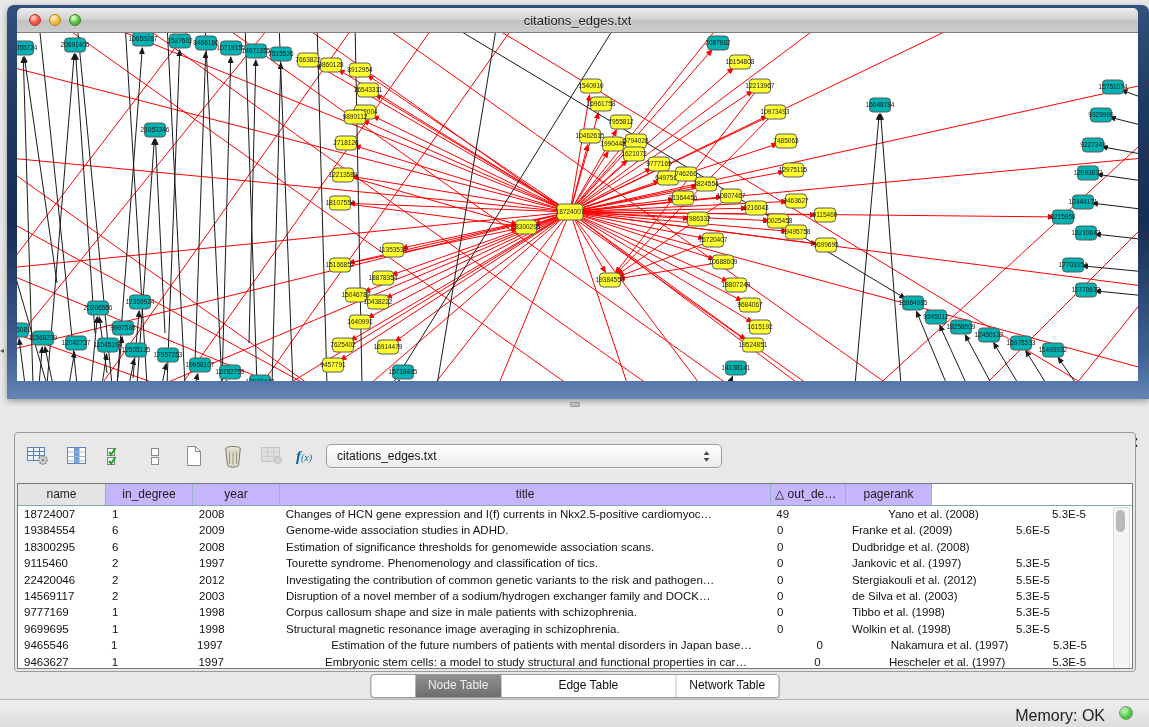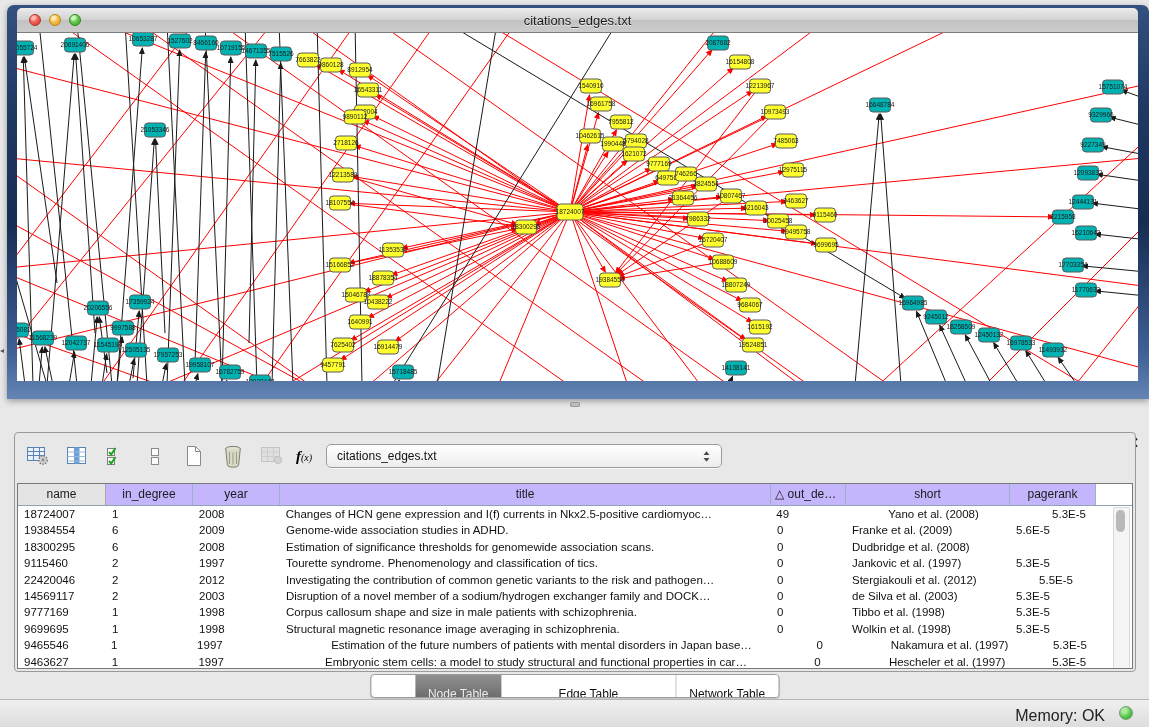--- a/index.html
+++ b/index.html
@@ -32,21 +32,21 @@
   .panel-btns{position:absolute;right:10px;top:4px;display:flex;align-items:center;gap:12px;}
   .float-ic{width:14px;height:14px;position:relative;}
   .float-ic .b1{position:absolute;left:0;top:0;width:8px;height:8px;border:1px solid #9a7d3c;}
   .float-ic .b2{position:absolute;right:0;bottom:0;width:8px;height:8px;border:1px solid #2c3e66;background:#f4f4f4;}
   .close-x{font-size:15px;font-weight:bold;color:#111;line-height:14px;}
   #panel-inset{position:absolute;left:14px;top:432px;width:1122px;height:240px;box-sizing:border-box;
       border:1px solid #9a9a9a;border-radius:4px;background:#e8e8e8;}
   
   .toolbar{position:absolute;left:8px;top:5px;height:36px;display:flex;align-items:center;}
   .tb-btn{width:30px;height:30px;display:flex;align-items:center;justify-content:center;margin-right:9px;}
-  .fx-btn{font-family:"Liberation Serif",serif;font-style:italic;color:#000000;font-size:15px;font-weight:bold;margin-right:14px;}
+  .fx-btn{font-family:"Liberation Serif",serif;font-style:italic;color:#0369a1;font-size:15px;font-weight:bold;margin-right:14px;}
   .fx-btn small{font-size:10px;font-weight:normal;}
   .combo{width:396px;height:24px;box-sizing:border-box;border:1px solid #9c9c9c;border-radius:5px;
       background:linear-gradient(180deg,#ffffff,#ececec);display:flex;align-items:center;
       padding:0 8px 0 10px;font-size:12px;color:#111;box-shadow:0 1px 0 rgba(255,255,255,.7);}
   .combo .lbl{flex:1;}
   
   .tbl{position:absolute;left:2px;top:50px;width:1116px;height:186px;box-sizing:border-box;
       background:#fff;border:1px solid #787878;overflow:hidden;}
   .thead{display:flex;height:21px;border-bottom:1px solid #8aa5b0;}
   .th{box-sizing:border-box;height:21px;line-height:20px;font-size:12px;color:#1c1c1c;text-align:center;
@@ -57,21 +57,21 @@
   .tr{display:flex;height:16.4px;}
   .td{box-sizing:border-box;padding-left:6px;font-size:11.5px;line-height:16.4px;color:#111;
       overflow:hidden;white-space:nowrap;}
   .vscroll{position:absolute;right:2px;top:23px;width:15px;height:160px;background:#f5f5f5;
       border:1px solid #d9d9d9;border-radius:2px;}
   .vthumb{position:absolute;left:2px;top:2px;width:9px;height:22px;border-radius:5px;background:#b9b9b9;}
   
   .tabs{position:absolute;left:50%;transform:translateX(-50%);top:674px;height:22px;display:flex;
       border:1px solid #9a9a9a;border-radius:4px;overflow:hidden;background:#fff;
       box-shadow:0 1px 1px rgba(0,0,0,.15);}
-  .tab{padding:9px 13px;line-height:21px;font-size:12px;color:#111;background:#fff;margin-left:44px;}
+  .tab{padding:0 13px;line-height:21px;font-size:12px;color:#111;background:#fff;margin-left:44px;}
   .tab.active{background:linear-gradient(180deg,#909090,#6e6e6e);color:#ececec;}
   .tab.divided{border-left:1px solid #c4c4c4;}
   
   #status-bar{position:absolute;left:0;bottom:0;width:1149px;height:27px;
       background:linear-gradient(180deg,#efefef,#dddddd);border-top:1px solid #b5b5b5;}
   #mem-label{position:absolute;right:44px;top:7px;font-size:16px;color:#222;}
   #mem-dot{position:absolute;right:16px;top:6px;width:14px;height:14px;border-radius:50%;
       background:radial-gradient(circle at 35% 30%,#a9eaa0 0 20%,#55c84b 55%,#2fa32a);border:1px solid #7d9a7d;box-sizing:border-box;}
 </style>
 </head>
@@ -519,21 +519,20 @@
     </div>
   </div>
 
   <div class="tbl">
     <div class="thead" id="thead">
         <div class="th gray" style="width: 88px;">name</div>
         <div class="th" style="width: 87px;">in_degree</div>
         <div class="th" style="width: 87px;">year</div>
         <div class="th" style="width: 491px;">title</div>
         <div class="th sorted" style="width: 75px;">△ out_de…</div>
-        <div class="th" style="width: 164px;">short</div>
         <div class="th" style="width: 86px;">pagerank</div>
       </div>
     <div class="tbody" id="tbody">
         <div class="tr">
           <div class="td" style="width: 88px;">18724007</div>
           <div class="td" style="width: 87px;">1</div>
           <div class="td" style="width: 87px;">2008</div>
           <div class="td" style="width: 491px;">Changes of HCN gene expression and I(f) currents in Nkx2.5-positive cardiomyoc…</div>
           <div class="td" style="width: 75px;">49</div>
           <div class="td" style="width: 164px; margin-left: 37px;">Yano et al. (2008)</div>
@@ -566,21 +565,21 @@
           <div class="td" style="width: 164px;">Jankovic et al. (1997)</div>
           <div class="td" style="width: 86px;">5.3E-5</div>
         </div>
         <div class="tr">
           <div class="td" style="width: 88px;">22420046</div>
           <div class="td" style="width: 87px;">2</div>
           <div class="td" style="width: 87px;">2012</div>
           <div class="td" style="width: 491px;">Investigating the contribution of common genetic variants to the risk and pathogen…</div>
           <div class="td" style="width: 75px;">0</div>
           <div class="td" style="width: 164px;">Stergiakouli et al. (2012)</div>
-          <div class="td" style="width: 86px; text-align: center;">5.5E-5</div>
+          <div class="td" style="width: 86px;">5.5E-5</div>
         </div>
         <div class="tr">
           <div class="td" style="width: 88px;">14569117</div>
           <div class="td" style="width: 87px;">2</div>
           <div class="td" style="width: 87px;">2003</div>
           <div class="td" style="width: 491px;">Disruption of a novel member of a sodium/hydrogen exchanger family and DOCK…</div>
           <div class="td" style="width: 75px;">0</div>
           <div class="td" style="width: 164px;">de Silva et al. (2003)</div>
           <div class="td" style="width: 86px;">5.3E-5</div>
         </div>

